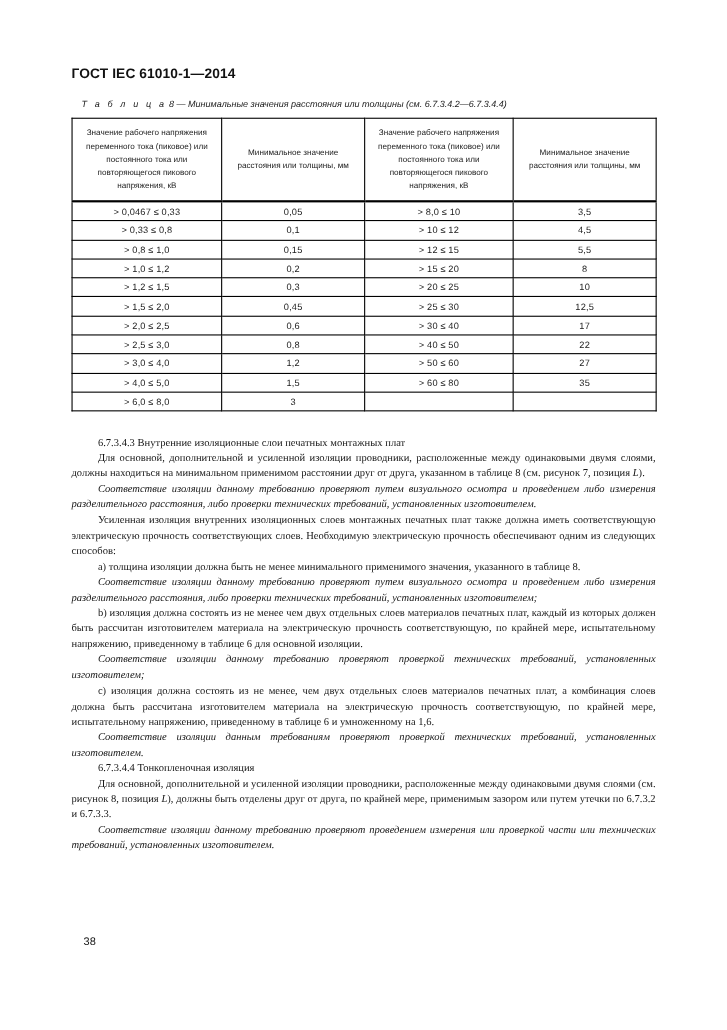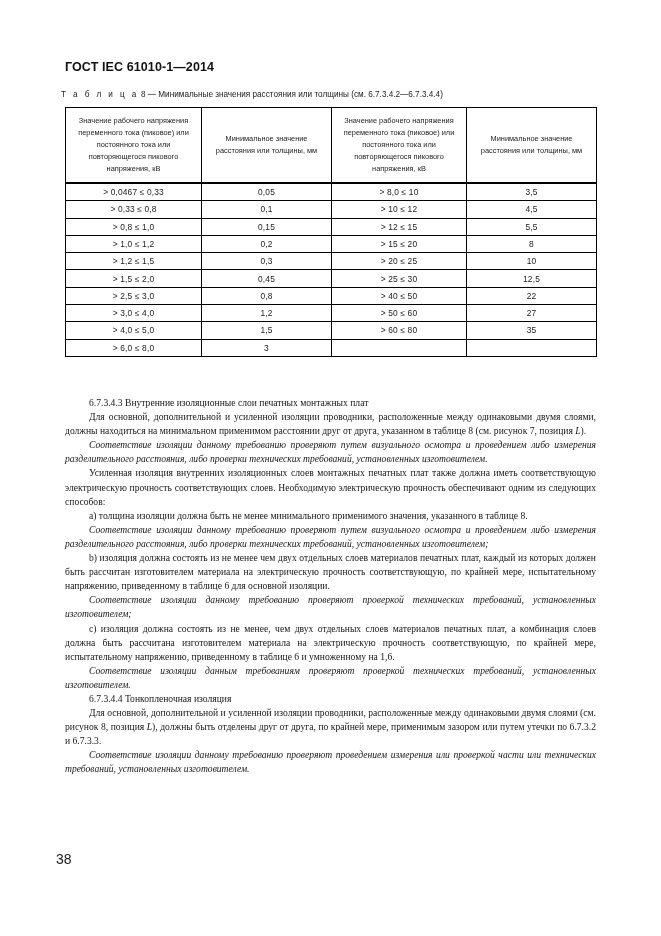--- a/index.html
+++ b/index.html
@@ -32,25 +32,26 @@
     font-size: 12.5px;
     font-weight: bold;
     letter-spacing: 0.1px;
     color: #111;
     white-space: nowrap;
   }
 
   
   .table-caption {
     position: absolute;
-    left: 61px;
+    left: 74px;
     top: 90px;
     font-size: 8.2px;
     color: #1a1a1a;
     white-space: nowrap;
+    font-style: italic;
   }
   .table-caption .spaced {
     letter-spacing: 2.4px;
   }
 
   
   .data-table {
     position: absolute;
     left: 65px;
     top: 107px;
@@ -106,23 +107,23 @@
   .body-text p.italic {
     font-style: italic;
   }
   .body-text i.inline-italic {
     font-style: italic;
   }
 
   
   .page-number {
     position: absolute;
-    left: 56px;
+    left: 76px;
     top: 851px;
-    font-size: 14px;
+    font-size: 10px;
     color: #1a1a1a;
   }
 </style>
 </head>
 <body>
 
 <div class="page">
 
   <div class="doc-header">ГОСТ IEC 61010-1—2014</div>
 
@@ -174,20 +175,26 @@
         <td>&gt; 1,2 ≤ 1,5</td>
         <td>0,3</td>
         <td>&gt; 20 ≤ 25</td>
         <td>10</td>
       </tr>
       <tr>
         <td>&gt; 1,5 ≤ 2,0</td>
         <td>0,45</td>
         <td>&gt; 25 ≤ 30</td>
         <td>12,5</td>
+      </tr>
+      <tr>
+        <td>&gt; 2,0 ≤ 2,5</td>
+        <td>0,6</td>
+        <td>&gt; 30 ≤ 40</td>
+        <td>17</td>
       </tr>
       <tr>
         <td>&gt; 2,5 ≤ 3,0</td>
         <td>0,8</td>
         <td>&gt; 40 ≤ 50</td>
         <td>22</td>
       </tr>
       <tr>
         <td>&gt; 3,0 ≤ 4,0</td>
         <td>1,2</td>

